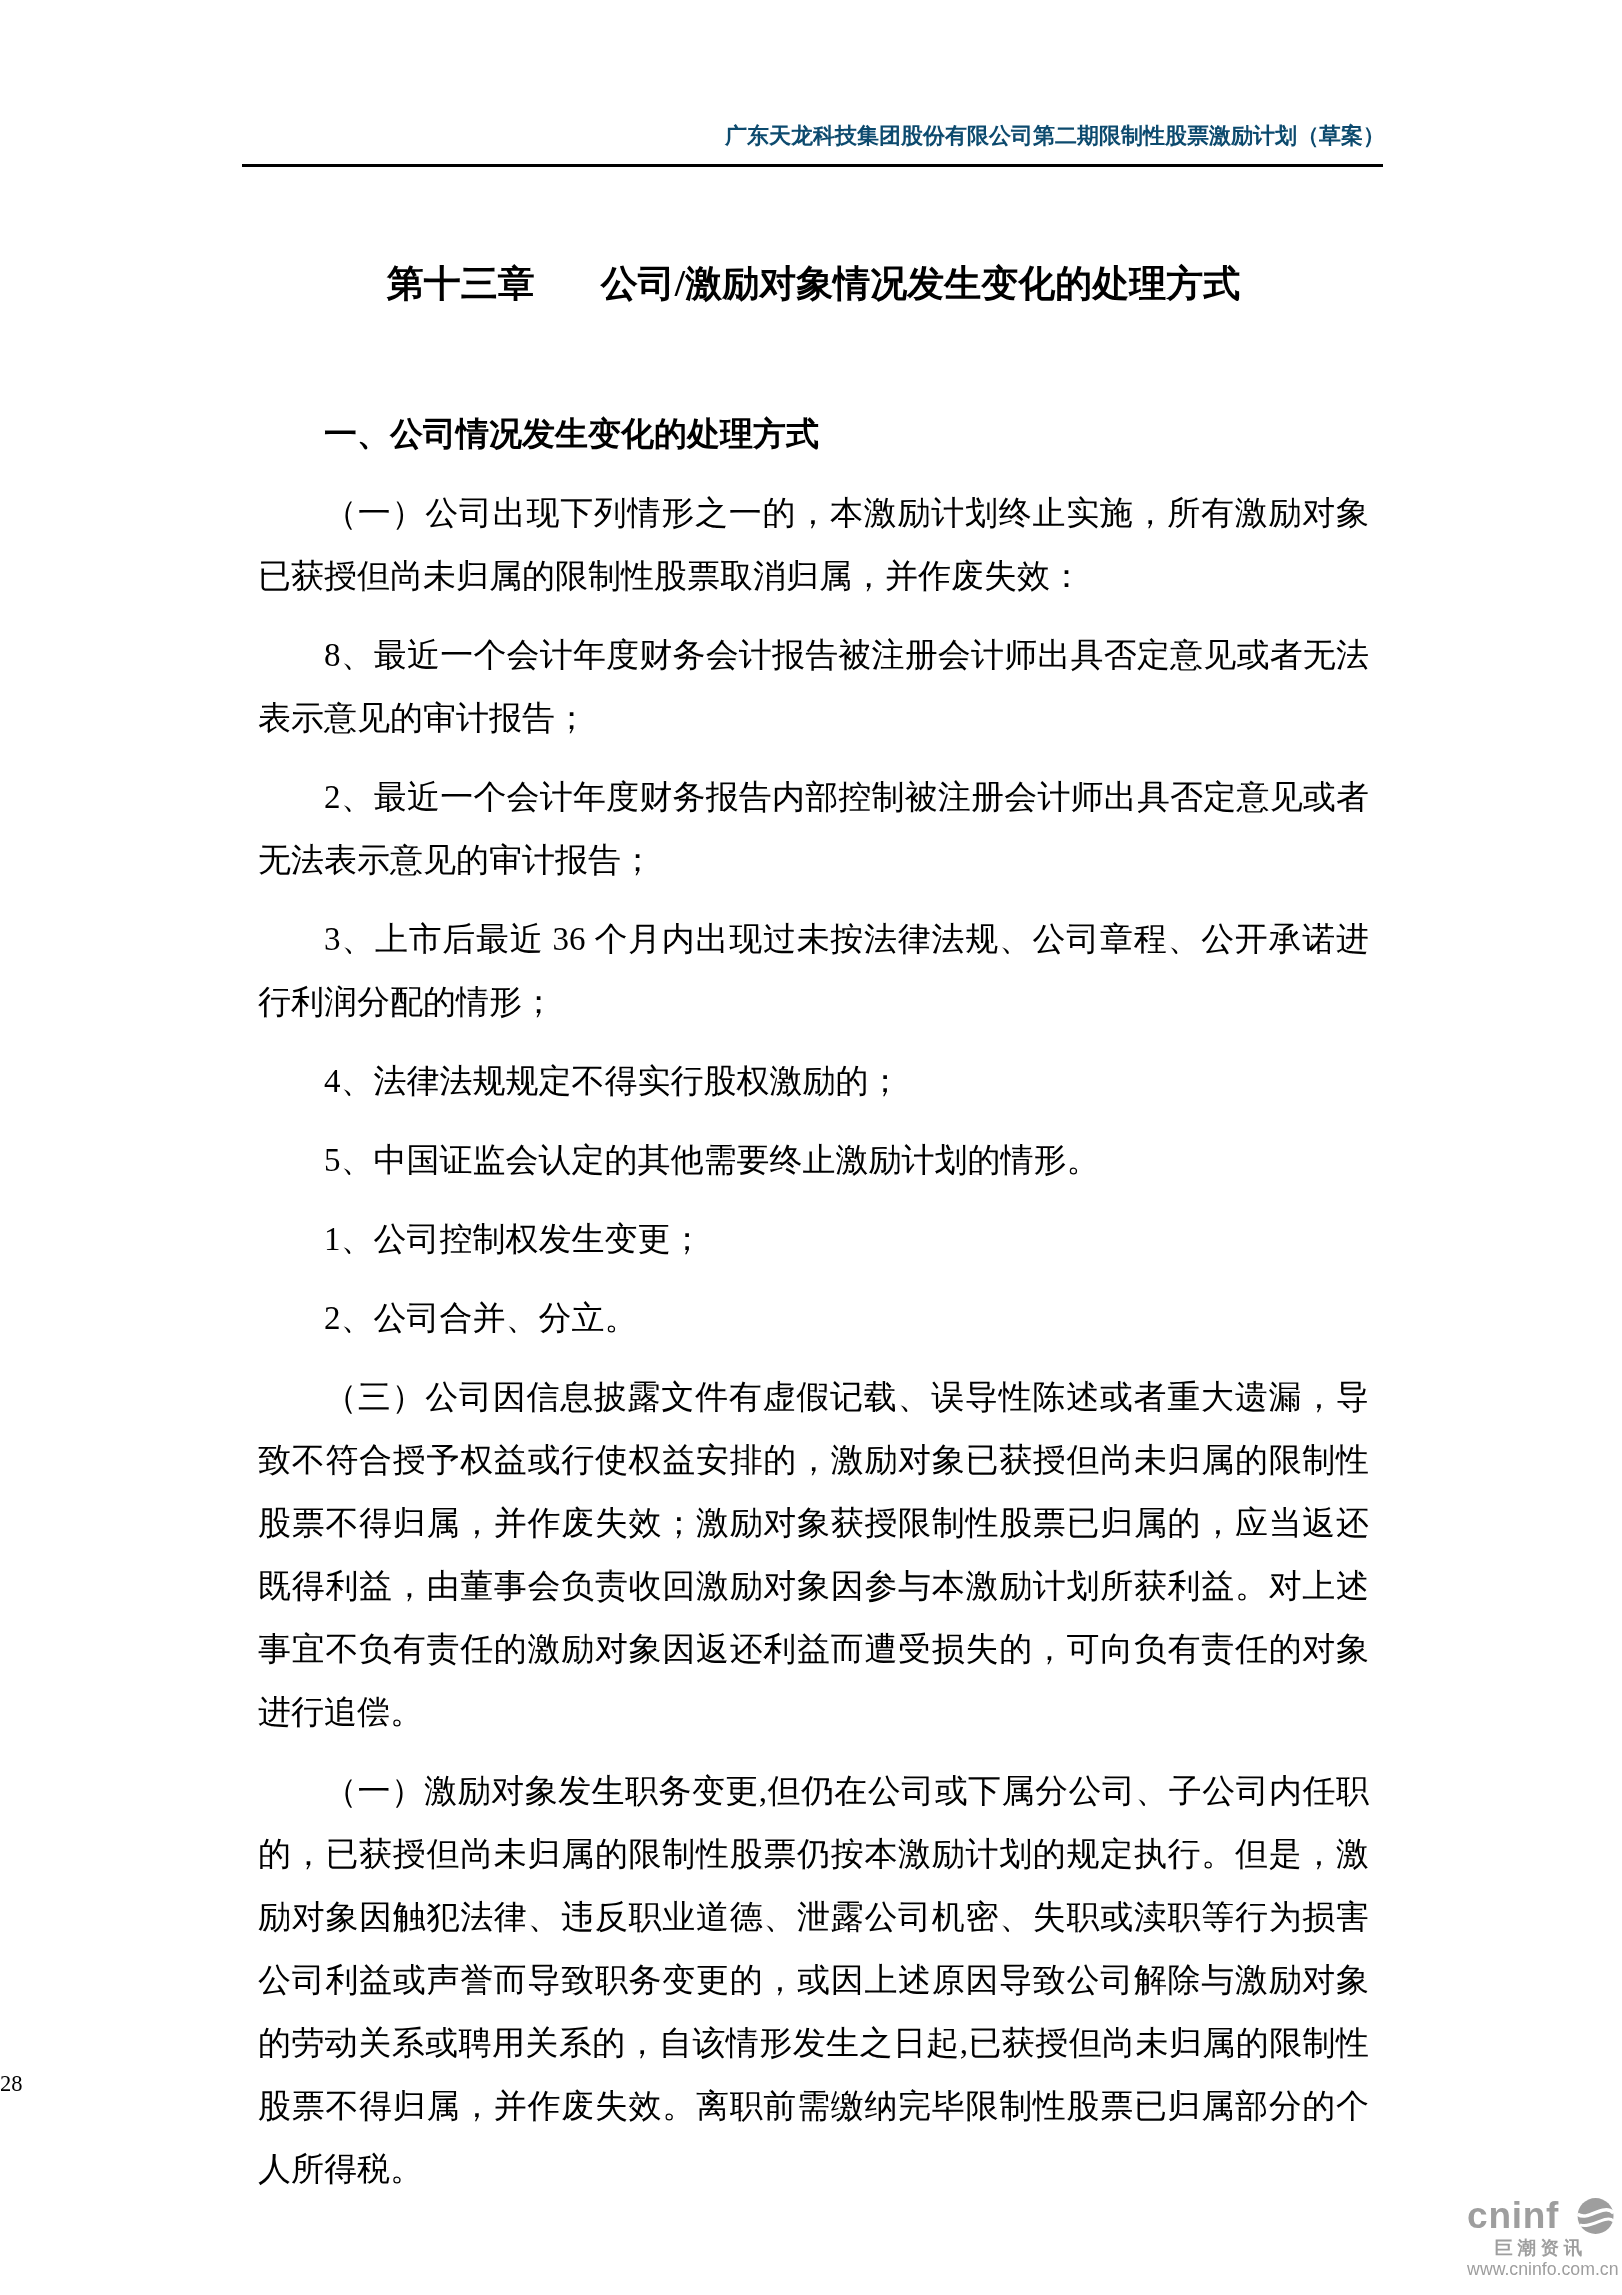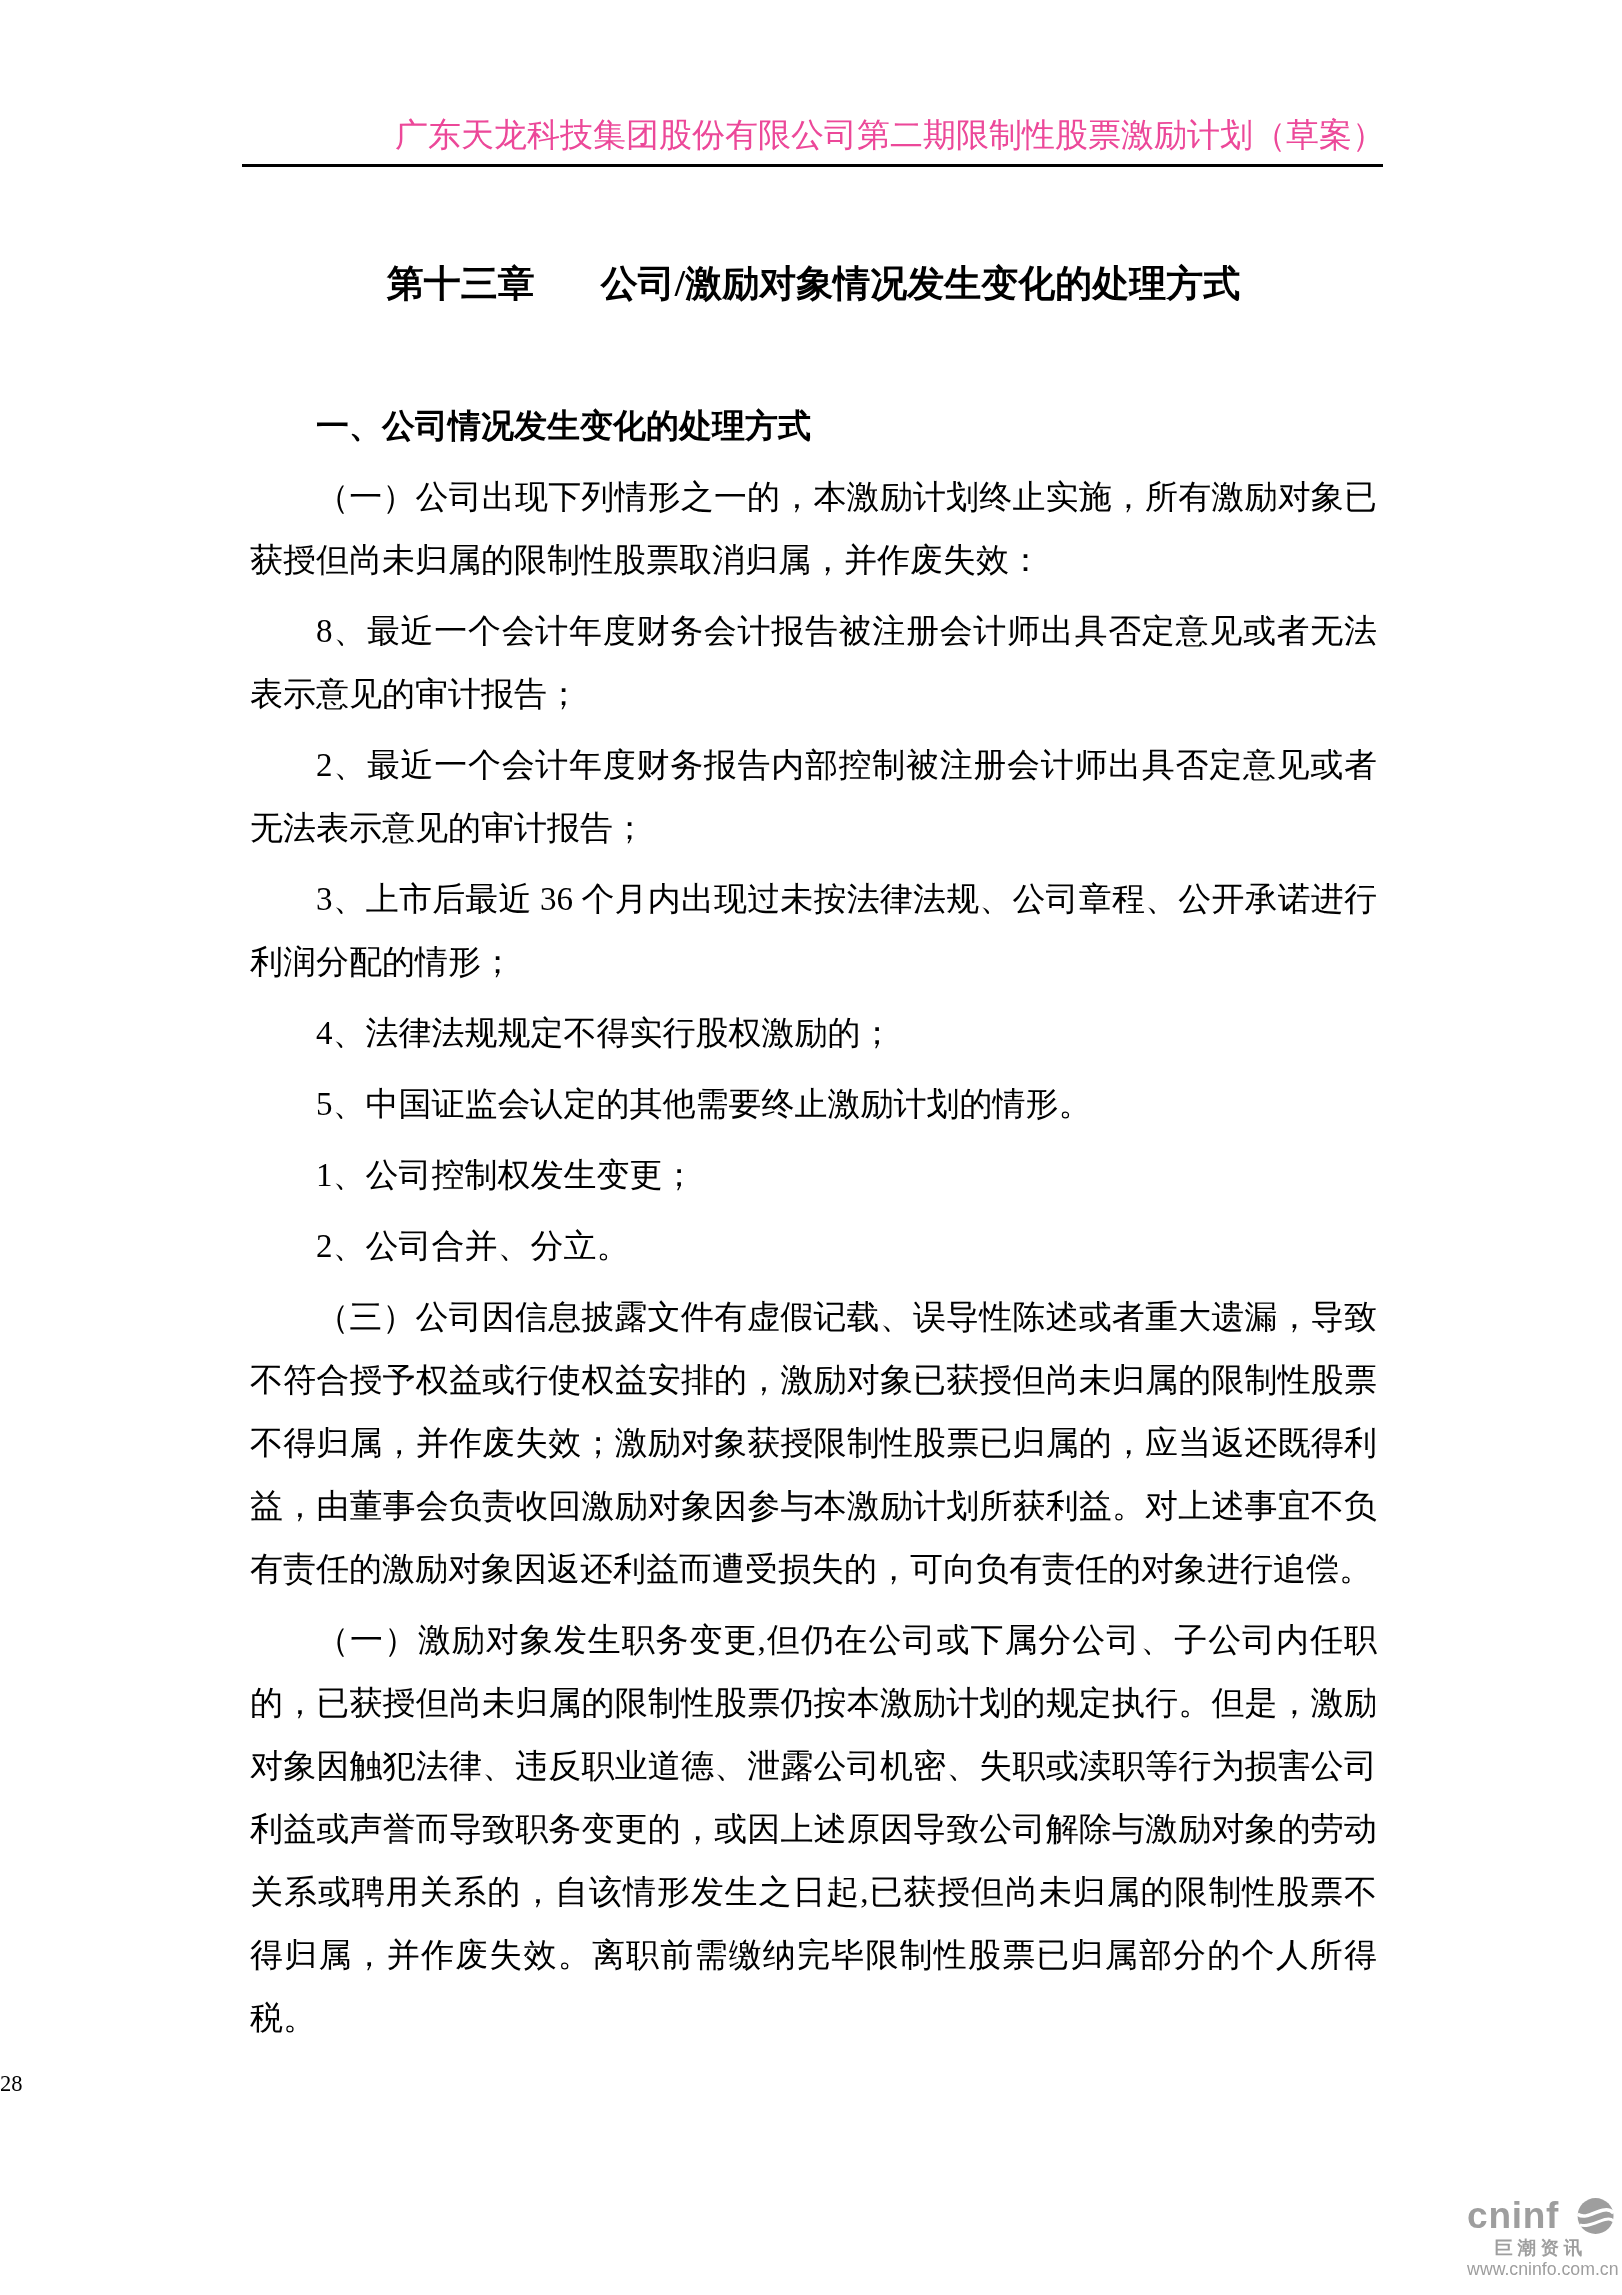--- a/index.html
+++ b/index.html
@@ -8,24 +8,25 @@
     background: #ffffff;
     position: relative;
     font-family: "Liberation Serif", "DejaVu Serif", serif;
     color: #000000;
   }
 
   .page-header {
     position: absolute;
     left: 242px; top: 115px; width: 1143px;
     text-align: right;
-    font-size: 33px;
+    font-size: 22px;
     line-height: 41px;
-    color: #ec4899;
+    color: #0c4a6e;
     white-space: nowrap;
+    font-weight: bold;
   }
 
   .header-rule {
     position: absolute;
     left: 242px; top: 164px;
     width: 1141px; height: 3.4px;
     background: #000000;
   }
 
   .doc-title {
@@ -40,21 +41,21 @@
   .doc-title .chapter-label { margin-right: 66px; }
 
   .body-text {
     position: absolute;
     left: 242px; top: 387px; width: 1143px;
     font-size: 33px;
     line-height: 63px;
     text-align: justify;
     text-justify: inter-ideograph;
   }
-  .body-text p { margin: 8px; text-indent: 2em; }
+  .body-text p { margin: 16px; text-indent: 2em; }
   .body-text p.h { font-weight: bold; }
 
   .page-num {
     position: absolute;
     left: 0; top: 2071px; width: 1623px;
     font-size: 22.5px;
   }
 
   .cninfo {
     position: absolute;

